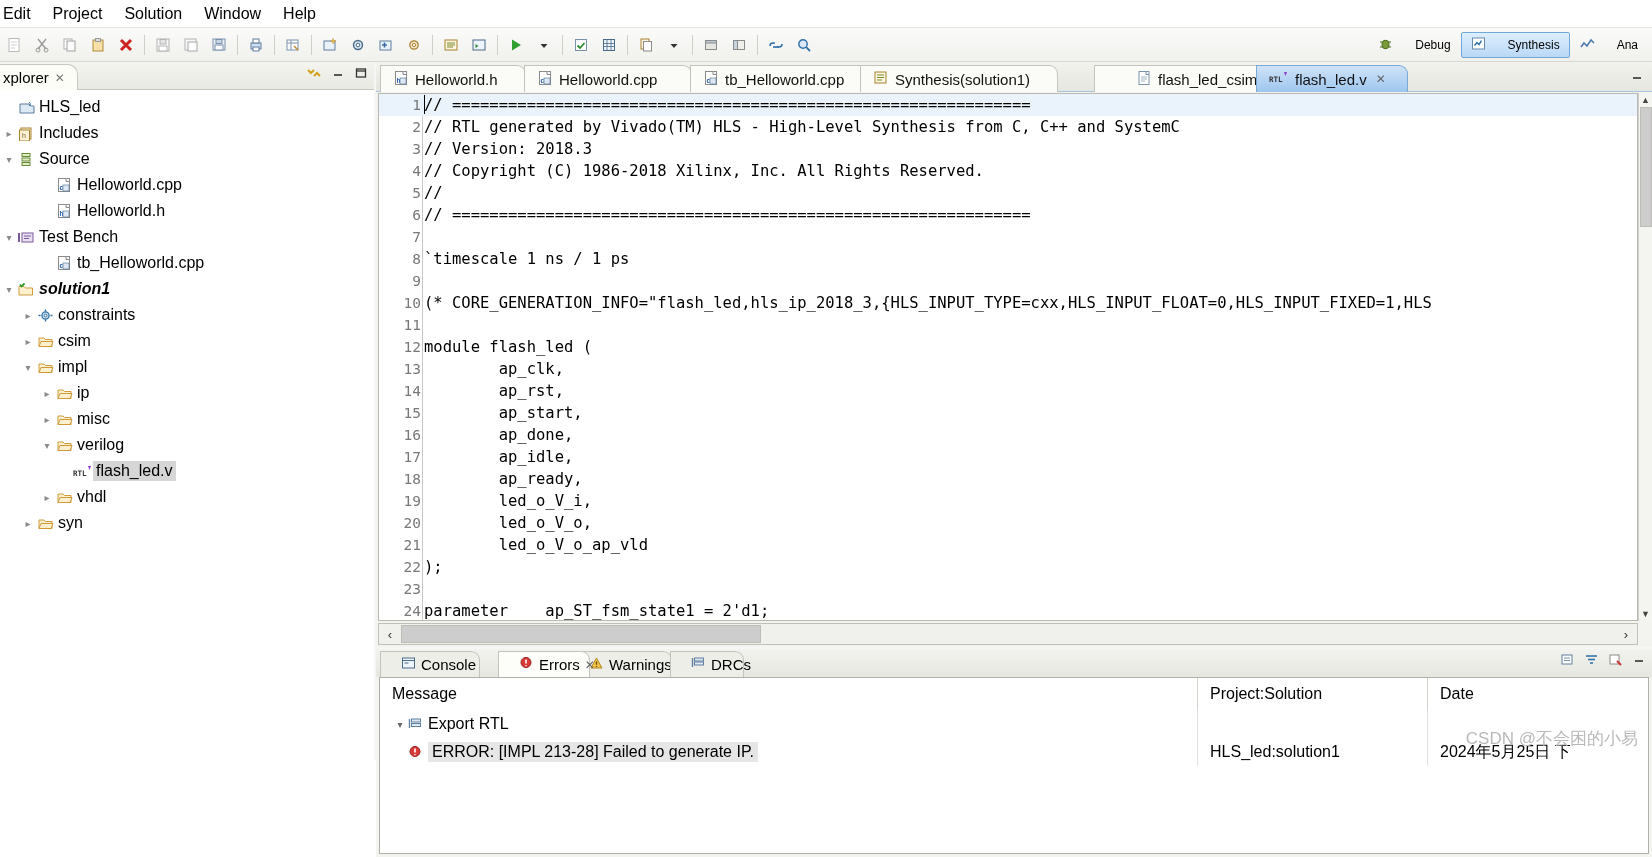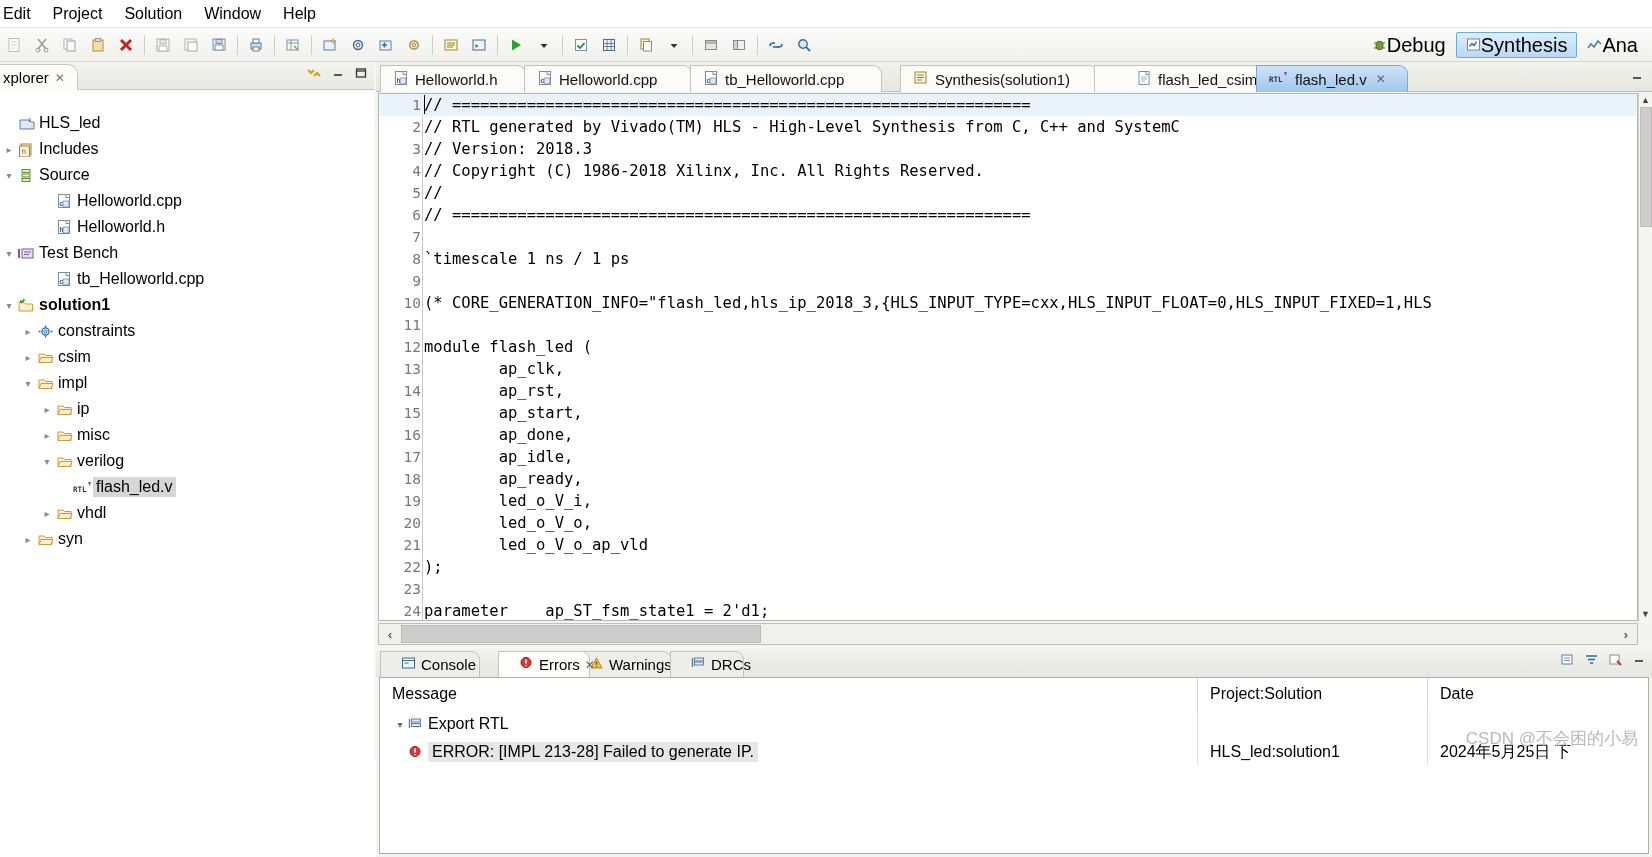--- a/index.html
+++ b/index.html
@@ -43,22 +43,22 @@
     position:relative;
   }
   .tb-sep { width:1px; height:20px; background:#cfcfc8; margin:0 4px; }
   .tb-ico svg { display:block; }
 
   .toolbar-right {
     position:absolute; right:0; top:28px; height:34px;
     display:flex; align-items:center; padding-right:4px;
   }
   .persp-btn {
-    display:flex; align-items:center; gap:0;
-    height:26px; padding:0 9px; font-size:20px; white-space:nowrap;
+    display:flex; align-items:center; gap:22px;
+    height:26px; padding:0 9px; font-size:12px; white-space:nowrap;
     border:1px solid transparent;
   }
   .persp-btn.active {
     background:linear-gradient(#ddeeff,#b9d8f5);
     border:1px solid #6fa8dc;
     border-radius:2px;
   }
 
   
   .sidebar {
@@ -79,32 +79,32 @@
     border-radius:0 10px 0 0;
     font-size:15px; white-space:nowrap;
   }
   .sb-tab .x { font-size:12px; color:#777; }
   .sb-tools {
     position:absolute; right:6px; top:4px;
     display:flex; align-items:center; gap:9px;
   }
   .sb-tools .t { font-size:14px; color:#666; line-height:1; }
 
-  .tree { position:absolute; left:0; top:28px; right:0; bottom:0; padding-top:20px; background:#fff; }
+  .tree { position:absolute; left:0; top:28px; right:0; bottom:0; padding-top:4px; background:#fff; }
   .trow {
     display:flex; align-items:center; height:26px;
     font-size:16px; white-space:nowrap; cursor:default;
   }
   .trow .arrow {
     width:14px; text-align:center; color:#8a8a8a; font-size:10px; flex:none;
   }
   .trow .ticon { width:20px; flex:none; display:flex; align-items:center; justify-content:center; }
   .trow .tlabel { padding:1px 3px; }
   .trow.sel .tlabel { background:#d6d6d6; }
-  .trow.bolditalic .tlabel { font-weight:bold; }
+  .trow.bolditalic .tlabel { font-weight:bold; font-style:italic; }
 
   
   .editor {
     position:absolute; left:376px; top:62px; width:1276px; height:585px;
     background:#f3f3ef;
   }
   .ed-tabrow {
     position:relative; height:30px;
     background:linear-gradient(#f2f2ee,#e6e6e0);
     border-bottom:1px solid #a8c3e0;
@@ -667,21 +667,21 @@
         </div>
         <div class="ed-tab" style="left: 314px; width: 192px;">
           <span><svg width="16" height="16">
               <rect x="2.5" y="1.5" width="11" height="13" fill="#fff" stroke="#8a8a8a"></rect>
               <path d="M10 1.5v3h3.5" fill="#eee" stroke="#8a8a8a"></path>
               <text x="3.5" y="12.5" font-size="6.5" fill="#1a57a8" font-weight="bold">c</text>
               <rect x="7" y="8" width="6" height="6" fill="#dde8f4" stroke="#5f7f9f" stroke-width=".7"></rect>
             </svg></span>
           <span>tb_Helloworld.cpp</span>
         </div>
-        <div class="ed-tab" style="left: 524px; width: 198px;">
+        <div class="ed-tab" style="left: 484px; width: 198px;">
           <span><svg width="16" height="15">
               <rect x="2" y="2" width="11" height="11" fill="#fdf6e0" stroke="#a8812f"></rect>
               <path d="M4 5h7M4 7.5h7M4 10h5" stroke="#7a8b2f"></path>
             </svg></span>
           <span>Synthesis(solution1)</span>
         </div>
         <div class="ed-tab" style="left: 718px; width: 182px; padding-left: 42px;">
           <span><svg width="15" height="16">
               <rect x="2" y="1.5" width="10" height="13" fill="#fff" stroke="#7b92ad"></rect>
               <path d="M9 1.5v3h3" fill="#eaf0f6" stroke="#7b92ad"></path>

